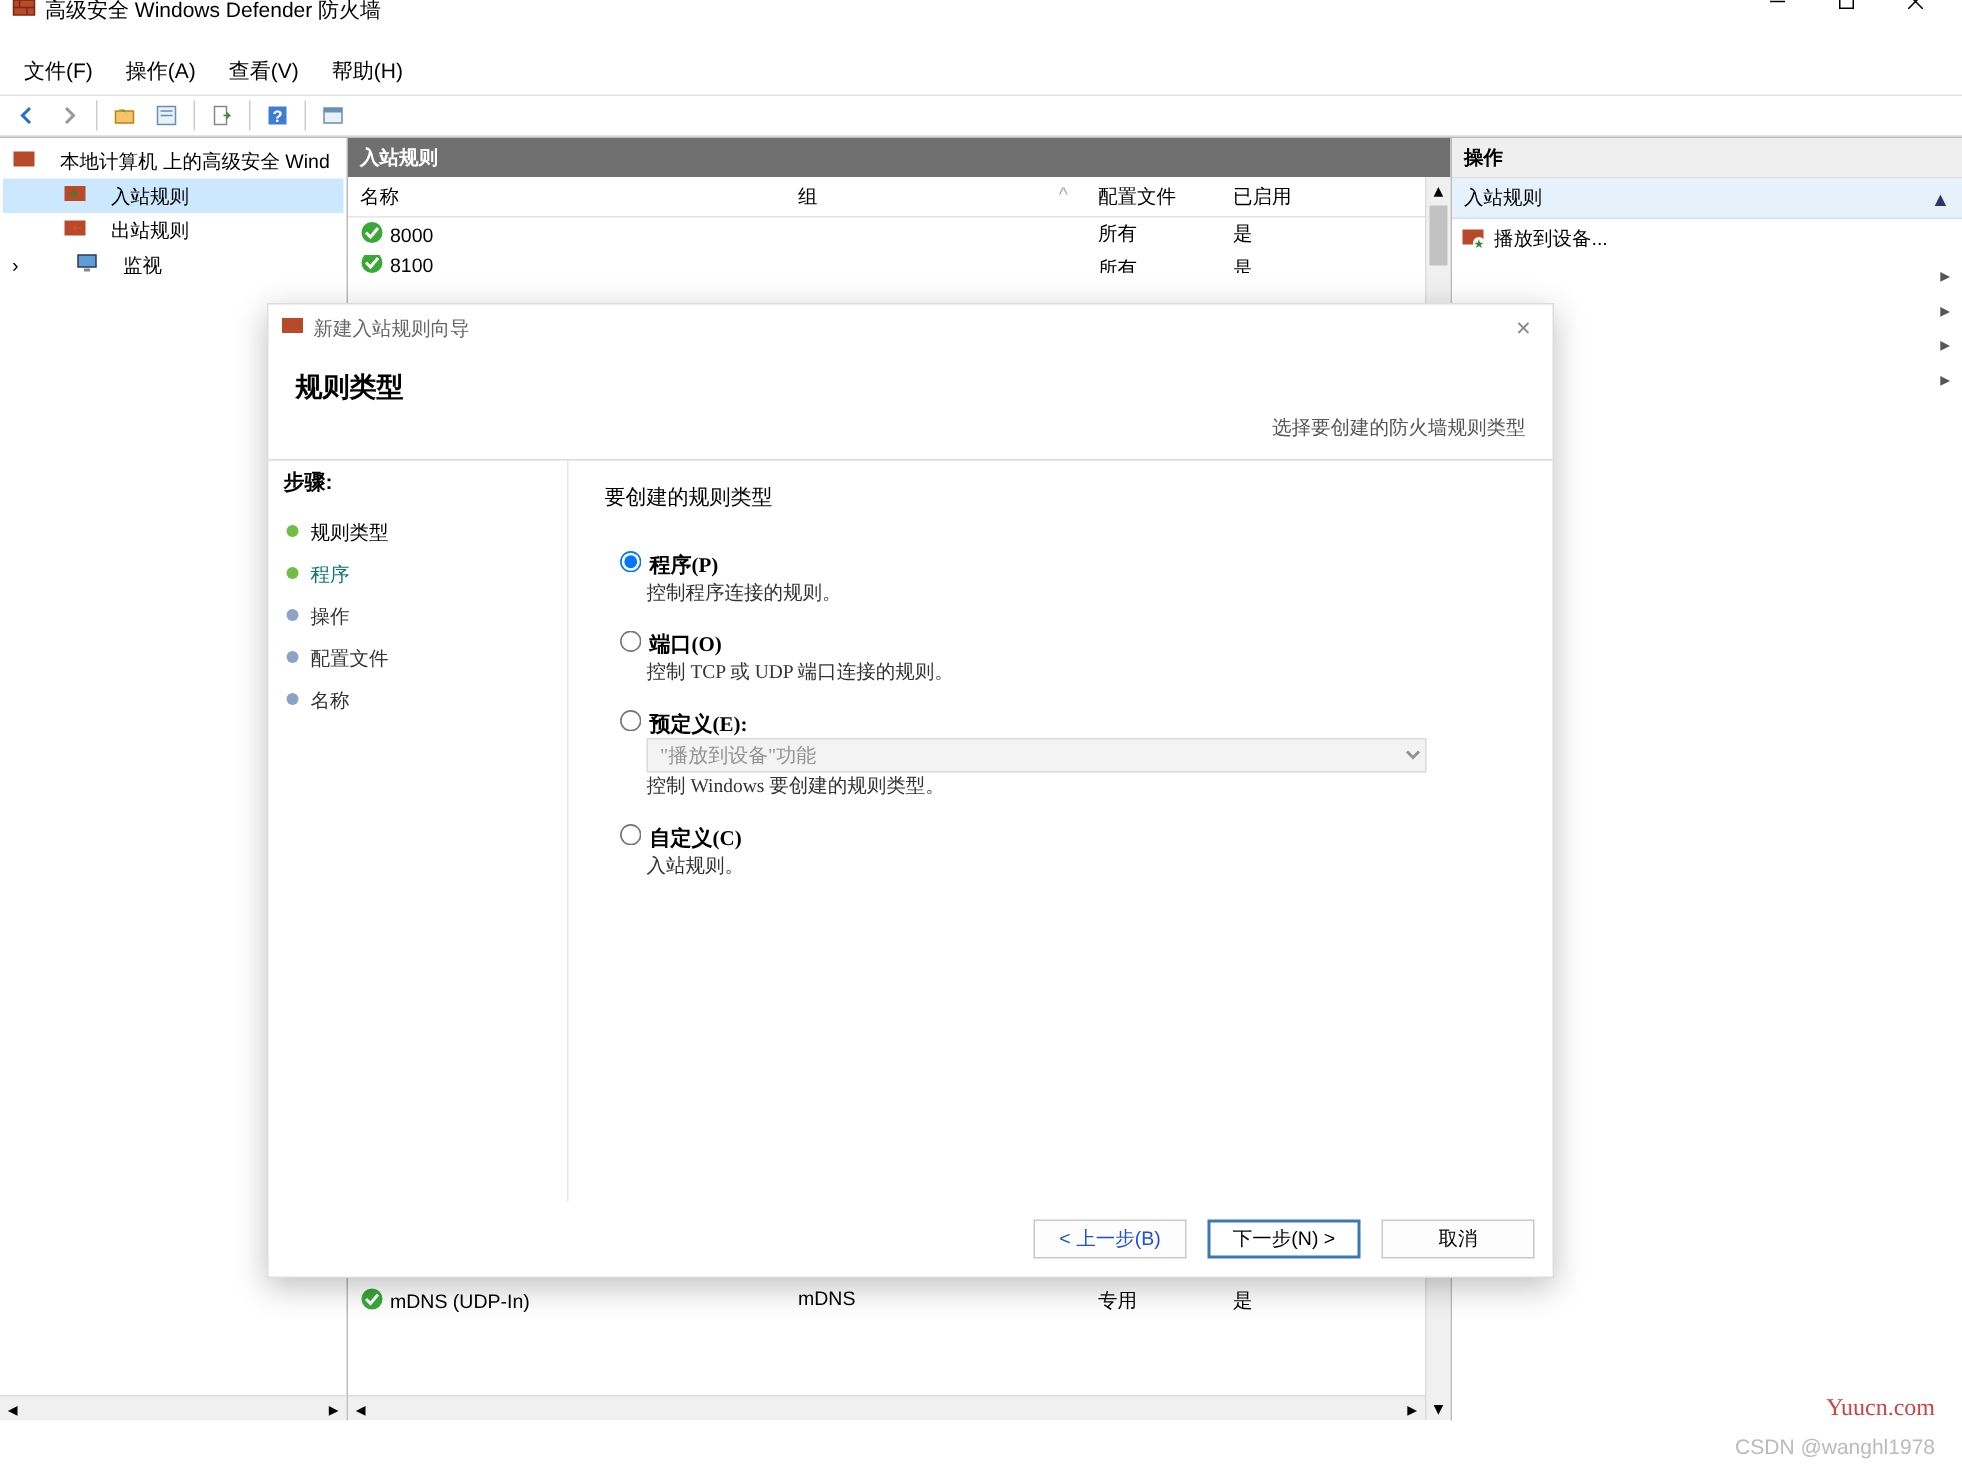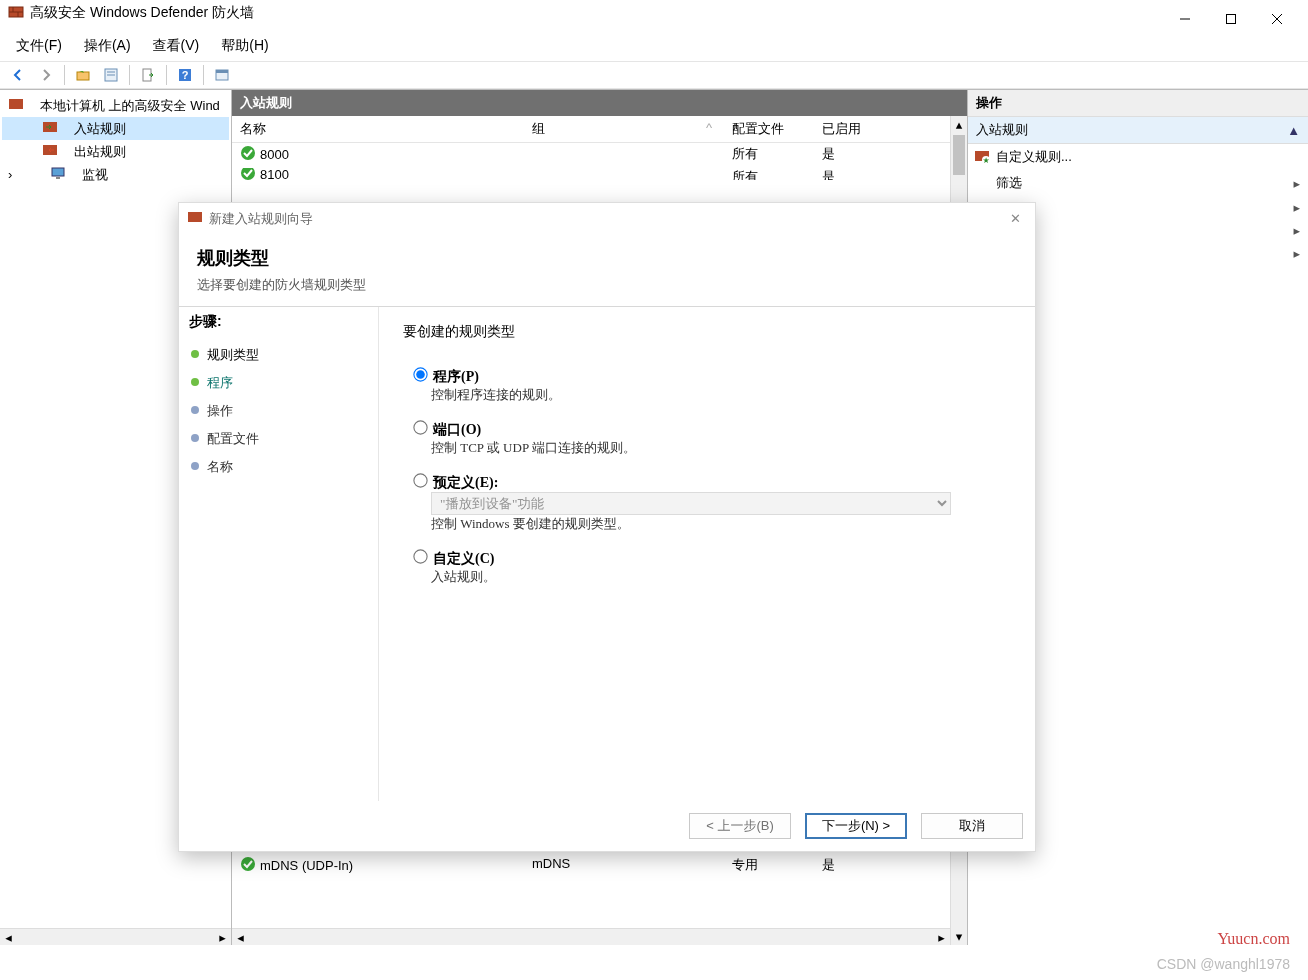--- a/index.html
+++ b/index.html
@@ -1,19 +1,19 @@
 <!DOCTYPE html>
 <html><head>
 <meta charset="utf-8">
 <style>
   :root { --accent:#0078d7; }
   * { box-sizing: border-box; }
   body { margin:0; font-family:"Microsoft YaHei","Segoe UI",Tahoma,sans-serif; font-size:13px; background:#fff; color:#000; width:1308px; height:980px; position:relative; overflow:hidden;}
   
-  .titlebar { display:flex; align-items:flex-start; height:30px; padding:4px 8px; }
+  .titlebar { display:flex; align-items:flex-end; height:30px; padding:16px 8px; }
   .titlebar .icon svg { width:16px; height:16px; }
   .titlebar .title { margin-left:6px; font-size:14px; }
   .titlebar .spacer{flex:1}
   .titlebar .winbtn { width:46px; height:30px; display:flex; align-items:center; justify-content:center; }
   
   .menubar { display:flex; gap:14px; padding:4px 12px; font-size:14px; border-top:1px solid transparent;}
   .menubar span { padding:2px 4px; }
   
   .toolbar { display:flex; align-items:center; height:28px; padding:2px 6px; border-top:1px solid #e5e5e5; border-bottom:1px solid #e5e5e5; gap:4px;}
   .toolbar .tb { width:24px; height:24px; display:flex; align-items:center; justify-content:center; }
@@ -49,40 +49,40 @@
   .right-item .ic{position:absolute; left:6px;}
   .right-item.sub{ justify-content:flex-end;}
   .chev-r::after{content:"▸"; color:#555;}
   
   .wizard { position:absolute; left:178px; top:202px; width:858px; height:650px; background:#fff; border:1px solid #ddd; box-shadow:0 6px 20px rgba(0,0,0,.25); display:flex; flex-direction:column;}
   .wizard .wtitle{ display:flex; align-items:center; padding:6px 8px; color:#666; gap:6px;}
   .wizard .wtitle .spacer{flex:1;}
   .wizard .wtitle .close{color:#888; padding:2px 6px;}
   .wizard .wheader{ padding:6px 18px 0 18px;}
   .wizard .wheader h2{ margin:6px 0; font-size:18px; font-weight:bold;}
-  .wizard .wheader .sub{ color:#555; font-size:13px; margin-bottom:12px;}
+  .wizard .wheader .sub{ color:#555; font-size:13px; margin-bottom:12px;text-align:right;}
   .wizard .wbody{ flex:1; display:flex; border-top:1px solid #d8d8d8;}
   .wizard .steps{ width:200px; border-right:1px solid #e6e6e6; padding:6px 10px;}
   .wizard .steps b{ font-size:14px;}
   .wizard .steps ul{ list-style:none; padding:0; margin:10px 0;}
   .wizard .steps li{ padding:5px 0 5px 18px; position:relative; font-size:13px; color:#333;}
   .wizard .steps li::before{ content:""; width:8px; height:8px; border-radius:50%; background:#8ea2c6; position:absolute; left:2px; top:9px;}
   .wizard .steps li.active{ color:#000;}
   .wizard .steps li.active::before{ background:#6fbf44;}
   .wizard .steps li.next{ color:#0f766e;}
   .wizard .steps li.next::before{ background:#6fbf44;}
   .wizard .content{ flex:1; padding:16px 24px; font-size:14px;}
   .wizard .content .q{ margin-bottom:24px;}
   .wizard .content .opt{ margin:10px 0 14px 6px;}
   .wizard .content .opt label b{ font-family:SimSun,serif; font-weight:bold;}
   .wizard .content .opt .desc{ font-family:SimSun,serif; font-size:13px; color:#333; margin-left:22px;}
   .wizard .content select{ width:520px; font-family:SimSun,serif; background:#eee; border:1px solid #ccc; padding:2px 4px; color:#666; margin-left:22px;}
   .wizard .wbuttons{ padding:12px; display:flex; justify-content:flex-end; gap:14px; border-top:0;}
   .wizard .wbuttons button{ width:102px; height:26px; font-size:13px; background:#fdfdfd; border:1px solid #c9c9c9;}
-  .wizard .wbuttons button:disabled{ color:#737373;}
+  .wizard .wbuttons button:disabled{ color:#1d4ed8;}
   .wizard .wbuttons button.primary{ border:2px solid #3b78b5; background:#fff;}
   input[type=radio]{ transform:scale(1.1); margin-right:6px;}
   .watermark1{ position:absolute; right:18px; bottom:32px; color:#cc4444; font-size:16px; font-family:serif;}
   .watermark2{ position:absolute; right:18px; bottom:8px; color:#bbb; font-size:14px;}
   .icon-img{width:16px;height:16px;display:inline-block;}
 </style>
 </head>
 <body>
 
 <div class="titlebar">
@@ -290,24 +290,23 @@
     <div class="right-sub">
       <span>入站规则</span>
       <span style="color:#336">▲</span>
     </div>
     <div class="right-item">
       <span class="ic"><svg class="icon-img" viewBox="0 0 16 16">
             <rect x="1" y="3" width="14" height="10" fill="#b74a2a"></rect>
             <circle cx="12" cy="12" r="4" fill="#fff"></circle>
             <text x="12" y="15" text-anchor="middle" font-size="8" fill="#2a8a2a">★</text>
           </svg></span>
-      <span>自定义规则...</span>
+      <span>播放到设备...</span>
     </div>
     <div class="right-item sub">
-      <span style="flex:1">筛选</span>
       <span class="chev-r"></span>
     </div>
     <div class="right-item sub">
         <span class="chev-r"></span>
       </div>
     <div class="right-item sub">
         <span class="chev-r"></span>
       </div>
     <div class="right-item sub">
         <span class="chev-r"></span>

